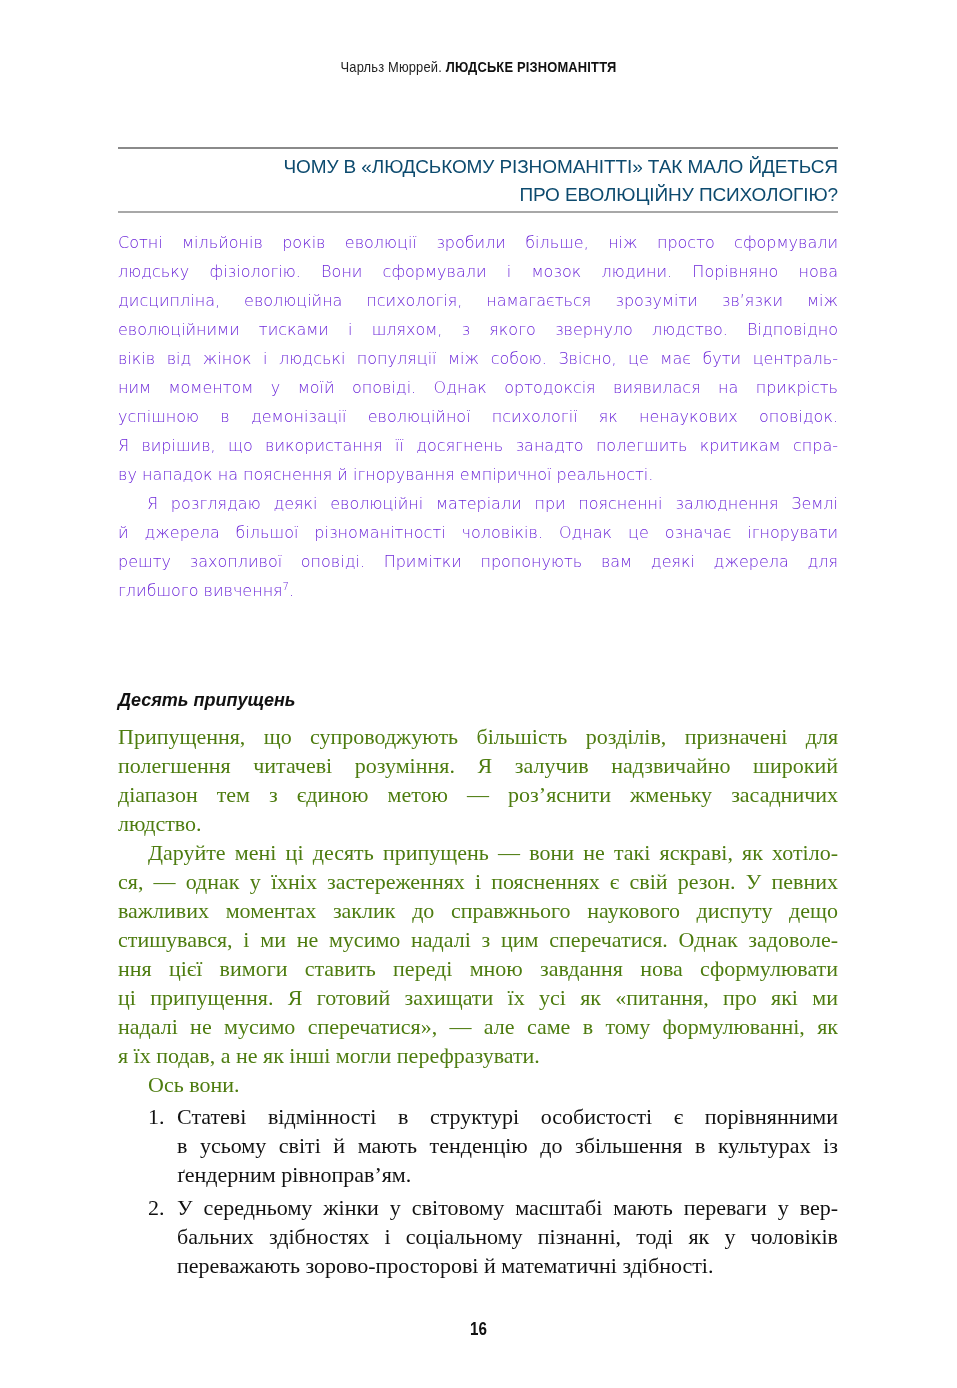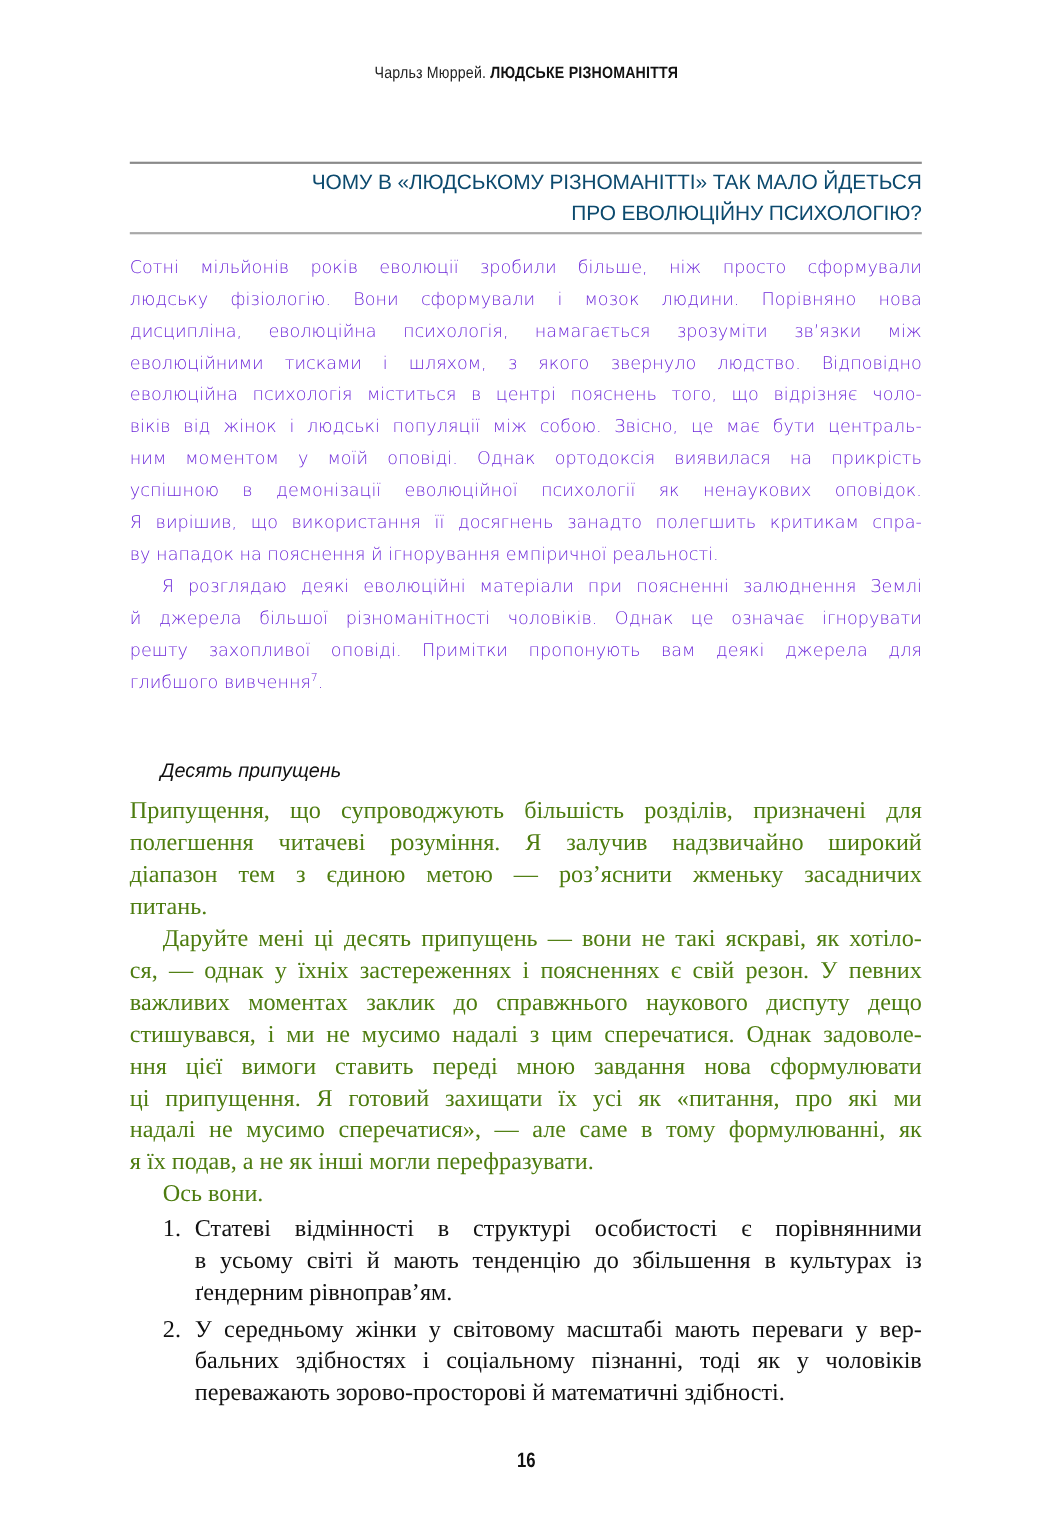--- a/index.html
+++ b/index.html
@@ -28,23 +28,22 @@
     font-family: "DejaVu Sans", sans-serif; font-size: 16px; line-height: 29px;
     color: #6d28d9; text-align: justify; font-weight: 300;
   }
   .sans-block p { margin: 0; }
   .sans-block .line { display: block; text-align: justify; text-align-last: justify; white-space: nowrap; }
   .sans-block .line.last { text-align-last: left; }
   sup { font-size: 10px; line-height: 0; }
 
   .section-title {
     position: absolute; left: 118px; top: 690px;
-    font-family: "Liberation Sans", sans-serif; font-size: 18px; font-weight: normal; font-style: italic;
+    font-family: "Liberation Sans", sans-serif; font-size: 18px; font-weight: bold; font-style: italic;
     color: #111;
-    margin-left: 28px;
   }
 
   .serif-block {
     position: absolute; left: 118px; width: 720px;
     font-family: "Liberation Serif", serif; font-size: 22px; line-height: 29px;
     color: #4d7c0f;
   }
   .serif-block .line { display: block; text-align: justify; text-align-last: justify; white-space: nowrap; }
   .serif-block .line.last { text-align-last: left; }
   .serif-block .indent-first { padding-left: 30px; }
@@ -79,21 +78,20 @@
     </div>
     <div class="rule-bottom"></div>
   </div>
 
   <div class="sans-block" style="top: 228px;">
     <p>
       <span class="line">Сотні мільйонів років еволюції зробили більше, ніж просто сформували</span>
       <span class="line">людську фізіологію. Вони сформували і мозок людини. Порівняно нова</span>
       <span class="line">дисципліна, еволюційна психологія, намагається зрозуміти зв’язки між</span>
       <span class="line">еволюційними тисками і шляхом, з якого звернуло людство. Відповідно</span>
-      <span class="line">еволюційна психологія міститься в центрі пояснень того, що відрізняє чоло-</span>
       <span class="line">віків від жінок і людські популяції між собою. Звісно, це має бути централь-</span>
       <span class="line">ним моментом у моїй оповіді. Однак ортодоксія виявилася на прикрість</span>
       <span class="line">успішною в демонізації еволюційної психології як ненаукових оповідок.</span>
       <span class="line">Я вирішив, що використання її досягнень занадто полегшить критикам спра-</span>
       <span class="line last">ву нападок на пояснення й ігнорування емпіричної реальності.</span>
     </p>
     <p>
       <span class="line" style="padding-left: 29px;">Я розглядаю деякі еволюційні матеріали при поясненні залюднення Землі</span>
       <span class="line">й джерела більшої різноманітності чоловіків. Однак це означає ігнорувати</span>
       <span class="line">решту захопливої оповіді. Примітки пропонують вам деякі джерела для</span>
@@ -101,21 +99,21 @@
     </p>
   </div>
 
   <div class="section-title">Десять припущень</div>
 
   <div class="serif-block" style="top: 722px;">
     <div>
       <span class="line">Припущення, що супроводжують більшість розділів, призначені для</span>
       <span class="line">полегшення читачеві розуміння. Я залучив надзвичайно широкий</span>
       <span class="line">діапазон тем з єдиною метою — роз’яснити жменьку засадничих</span>
-      <span class="line last">питань.</span>
+      <span class="line last">людство.</span>
     </div>
     <div>
       <span class="line indent-first">Даруйте мені ці десять припущень — вони не такі яскраві, як хотіло-</span>
       <span class="line">ся, — однак у їхніх застереженнях і поясненнях є свій резон. У певних</span>
       <span class="line">важливих моментах заклик до справжнього наукового диспуту дещо</span>
       <span class="line">стишувався, і ми не мусимо надалі з цим сперечатися. Однак задоволе-</span>
       <span class="line">ння цієї вимоги ставить переді мною завдання нова сформулювати</span>
       <span class="line">ці припущення. Я готовий захищати їх усі як «питання, про які ми</span>
       <span class="line">надалі не мусимо сперечатися», — але саме в тому формулюванні, як</span>
       <span class="line last">я їх подав, а не як інші могли перефразувати.</span>

